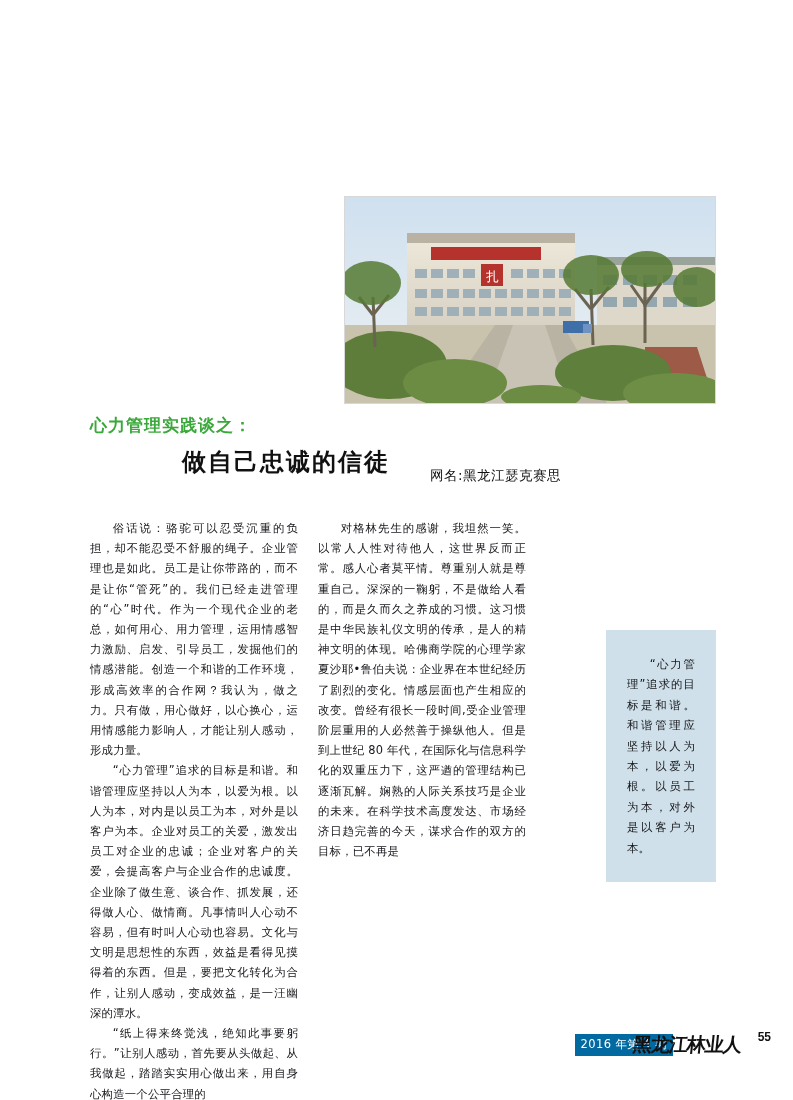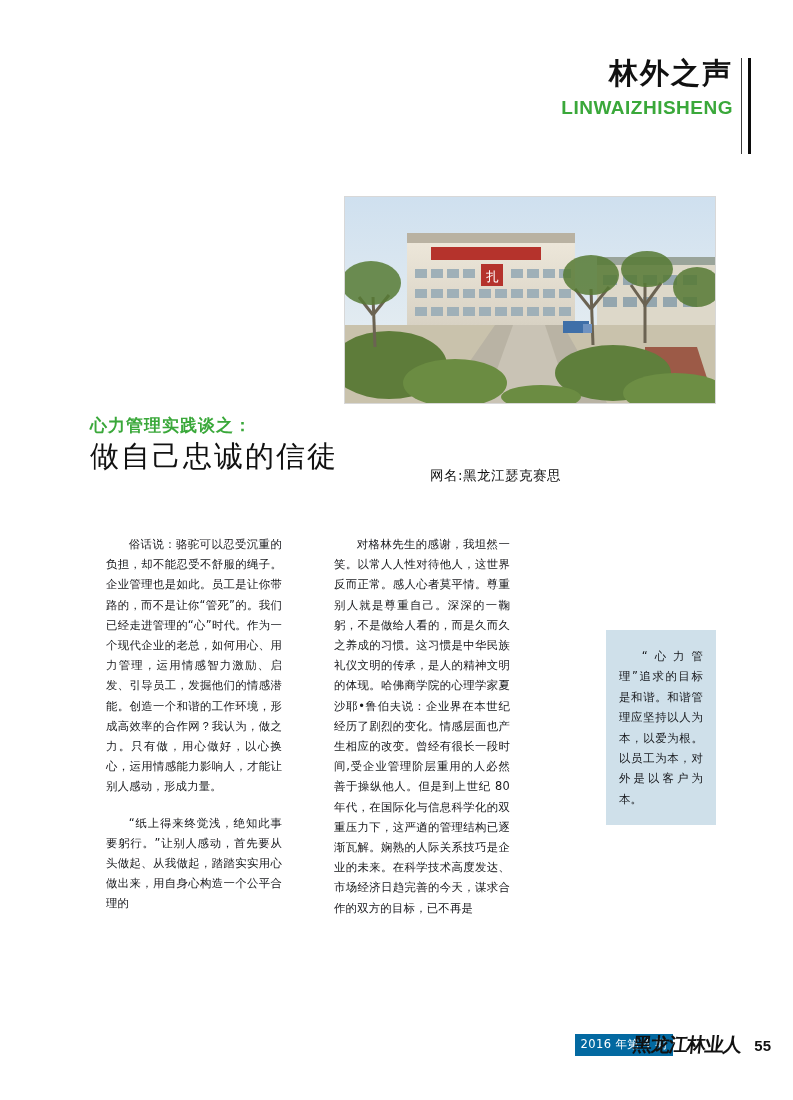--- a/index.html
+++ b/index.html
@@ -81,29 +81,30 @@
     left: 90px;
     top: 414px;
     width: 300px;
   }
   .kicker {
     font-family: Liberation Mono, monospace;
     font-size: 17px;
     font-weight: bold;
     color: #3aa83a;
     letter-spacing: 1px;
-    margin-bottom: 1px;
+    margin-bottom: 10px;
   }
   .headline {
     font-family: "DejaVu Serif", "Liberation Serif", serif;
-    font-size: 29px;
-    font-weight: normal;
+    font-size: 24px;
+    font-weight: bold;
     color: #111;
     letter-spacing: 2px;
     line-height: 1.25;
+    text-align: right;
   }
   .byline {
     position: absolute;
     left: 430px;
     top: 467px;
     font-family: "DejaVu Sans", "Liberation Sans", sans-serif;
     font-size: 13.5px;
     font-weight: normal;
     color: #111;
     letter-spacing: 0.5px;
@@ -116,21 +117,21 @@
     width: 208px;
     font-family: "DejaVu Sans", "Liberation Sans", sans-serif;
     font-size: 11.4px;
     line-height: 20.2px;
     color: #15161a;
     text-align: justify;
     text-justify: inter-ideograph;
     letter-spacing: 0.2px;
   }
   .col p {
-    margin: 16px;
+    margin: 0;
     text-indent: 2em;
   }
   .col-left  { left: 90px; }
   .col-mid   { left: 318px; }
 
   
   .pullquote {
     position: absolute;
     left: 606px;
     top: 630px;
@@ -139,21 +140,21 @@
     background: #cfe0ea;
     box-sizing: border-box;
     padding: 16px 13px 16px 13px;
     font-family: "DejaVu Sans", "Liberation Sans", sans-serif;
     font-size: 11.4px;
     line-height: 20.4px;
     color: #15161a;
     text-align: justify;
     letter-spacing: 0.2px;
   }
-  .pullquote p { margin: 0; text-indent: 2em; }
+  .pullquote p { margin: 8px; text-indent: 2em; }
 
   
   .footer {
     position: absolute;
     left: 0;
     right: 0;
     bottom: 44px;
     height: 28px;
   }
   .footer-date {
@@ -174,38 +175,32 @@
     font-family: "DejaVu Serif", "Liberation Serif", serif;
     font-size: 19px;
     font-weight: bold;
     color: #111;
     letter-spacing: -1px;
     transform: skewX(-6deg);
   }
   .footer-page {
     position: absolute;
     right: 22px;
-    bottom: 2px;
+    bottom: 12px;
     font-family: "Liberation Sans", sans-serif;
-    font-size: 15px;
+    font-size: 12px;
     font-weight: bold;
     color: #111;
   }
 </style>
 </head>
 <body>
 
 <div class="page">
 
-  <div class="masthead">
-    <div class="rule"></div>
-    <div class="rule thin"></div>
-    <div class="cn">林外之声</div>
-    <div class="py">LINWAIZHISHENG</div>
-  </div>
 
   <div class="photo">
     <svg width="370" height="206" viewBox="0 0 370 206" xmlns="http://www.w3.org/2000/svg">
       <defs>
         <linearGradient id="sky" x1="0" y1="0" x2="0" y2="1">
           <stop offset="0%" stop-color="#cfe0ef"></stop>
           <stop offset="100%" stop-color="#eef2f2"></stop>
         </linearGradient>
         <linearGradient id="bldg" x1="0" y1="0" x2="0" y2="1">
           <stop offset="0%" stop-color="#efe9dc"></stop>
@@ -304,20 +299,21 @@
   </div>
 
   <div class="title-block">
     <div class="kicker">心力管理实践谈之：</div>
     <div class="headline">做自己忠诚的信徒</div>
   </div>
   <div class="byline">网名:黑龙江瑟克赛思</div>
 
   <div class="col col-left">
     <p>俗话说：骆驼可以忍受沉重的负担，却不能忍受不舒服的绳子。企业管理也是如此。员工是让你带路的，而不是让你“管死”的。我们已经走进管理的“心”时代。作为一个现代企业的老总，如何用心、用力管理，运用情感智力激励、启发、引导员工，发掘他们的情感潜能。创造一个和谐的工作环境，形成高效率的合作网？我认为，做之力。只有做，用心做好，以心换心，运用情感能力影响人，才能让别人感动，形成力量。</p>
+    <p>“心力管理”追求的目标是和谐。和谐管理应坚持以人为本，以爱为根。以人为本，对内是以员工为本，对外是以客户为本。企业对员工的关爱，激发出员工对企业的忠诚；企业对客户的关爱，会提高客户与企业合作的忠诚度。企业除了做生意、谈合作、抓发展，还得做人心、做情商。凡事情叫人心动不容易，但有时叫人心动也容易。文化与文明是思想性的东西，效益是看得见摸得着的东西。但是，要把文化转化为合作，让别人感动，变成效益，是一汪幽深的潭水。</p>
     <p>“纸上得来终觉浅，绝知此事要躬行。”让别人感动，首先要从头做起、从我做起，踏踏实实用心做出来，用自身心构造一个公平合理的</p>
   </div>
 
   <div class="col col-mid">
     <p>对格林先生的感谢，我坦然一笑。以常人人性对待他人，这世界反而正常。感人心者莫平情。尊重别人就是尊重自己。深深的一鞠躬，不是做给人看的，而是久而久之养成的习惯。这习惯是中华民族礼仪文明的传承，是人的精神文明的体现。哈佛商学院的心理学家夏沙耶•鲁伯夫说：企业界在本世纪经历了剧烈的变化。情感层面也产生相应的改变。曾经有很长一段时间,受企业管理阶层重用的人必然善于操纵他人。但是到上世纪 80 年代，在国际化与信息科学化的双重压力下，这严遒的管理结构已逐渐瓦解。娴熟的人际关系技巧是企业的未来。在科学技术高度发达、市场经济日趋完善的今天，谋求合作的双方的目标，已不再是</p>
   </div>
 
   <div class="pullquote">
     <p>“心力管理”追求的目标是和谐。和谐管理应坚持以人为本，以爱为根。以员工为本，对外是以客户为本。</p>
   </div>

